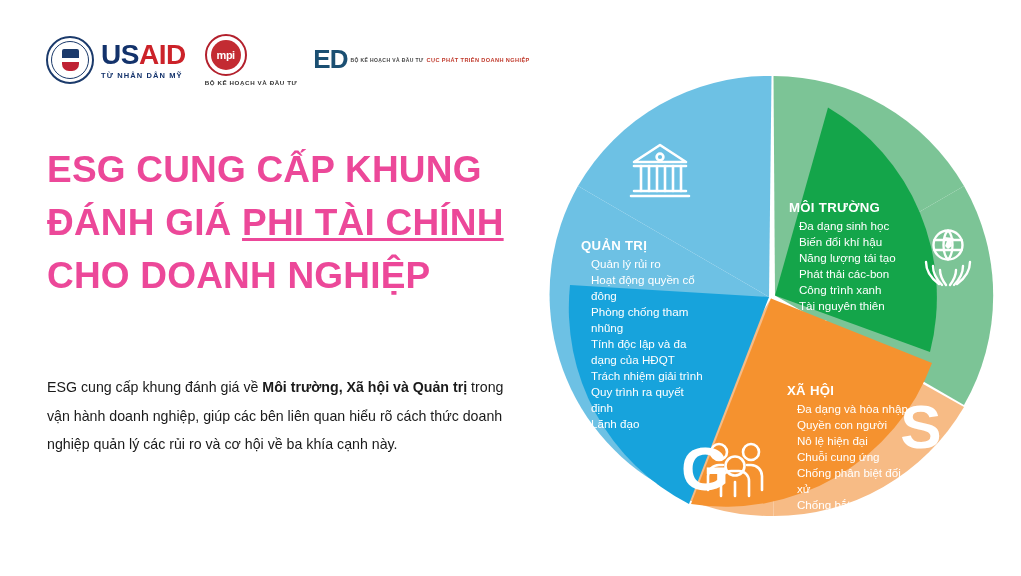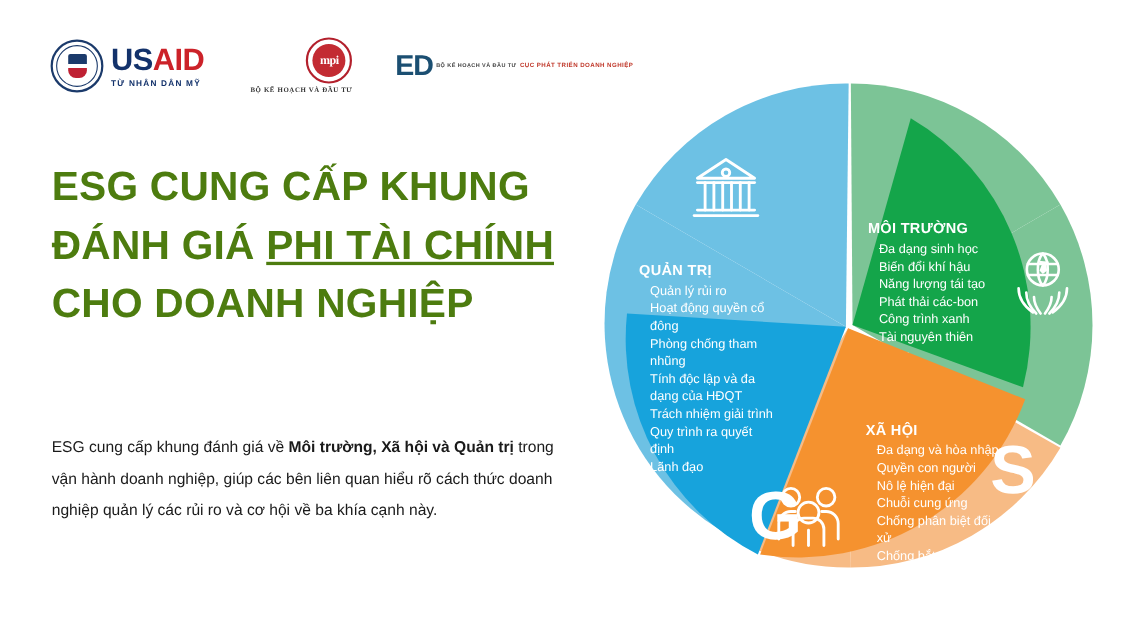--- a/index.html
+++ b/index.html
@@ -17,21 +17,21 @@
   }
 
   
   .logo-bar {
     position: absolute;
     left: 46px;
     top: 32px;
     height: 56px;
     display: flex;
     align-items: center;
-    gap: 42px;
+    gap: 19px;
   }
   .logo { display: flex; align-items: center; }
 
   
   .usaid { gap: 7px; }
   .usaid-seal {
     width: 44px; height: 44px; border-radius: 50%;
     border: 2px solid #1b3a6b;
     position: relative;
     display: flex; align-items: center; justify-content: center;
@@ -55,21 +55,21 @@
     font-size: 28px; font-weight: 700; letter-spacing: -0.5px;
   }
   .usaid-us { color: #13326b; }
   .usaid-aid { color: #cc2229; }
   .usaid-sub {
     font-size: 7.5px; font-weight: 700; color: #13326b;
     letter-spacing: 1.1px; margin-top: 3px; text-align: left;
   }
 
   
-  .mpi { flex-direction: column; align-items: flex-end; gap: 3px; font-family: Liberation Serif, serif; }
+  .mpi { flex-direction: column; align-items: flex-start; gap: 3px; }
   .mpi-seal {
     width: 38px; height: 38px; border-radius: 50%;
     border: 2.5px solid #b3202c;
     background: #fff;
     display: flex; align-items: center; justify-content: center;
     position: relative;
   }
   .mpi-seal::before {
     content: "";
     position: absolute; inset: 4px; border-radius: 50%;
@@ -103,32 +103,32 @@
     line-height: 0.92; letter-spacing: -1px; margin-left: -3px;
   }
   .aed-cap1 { font-size: 5px; font-weight: 700; color: #444; letter-spacing: 0.4px; }
   .aed-cap2 { font-size: 5.6px; font-weight: 700; color: #c0392b; letter-spacing: 0.4px; }
 
   
   .headline {
     position: absolute;
     left: 47px; top: 118px;
     width: 500px;
-    color: #4d7c0f;
+    color: #ec4899;
     font-size: 37px;
     font-weight: 700;
     line-height: 1.44;
     letter-spacing: 0.2px;
   }
   .headline u { text-decoration: underline; text-underline-offset: 3px; }
 
   
   .bodytext {
     position: absolute;
-    left: 47px; top: 379px;
+    left: 47px; top: 359px;
     width: 468px;
     color: #1a1a1a;
     font-size: 14.2px;
     line-height: 2.0;
   }
   .bodytext b { font-weight: 700; }
 
   
   .wheel {
     position: absolute;

